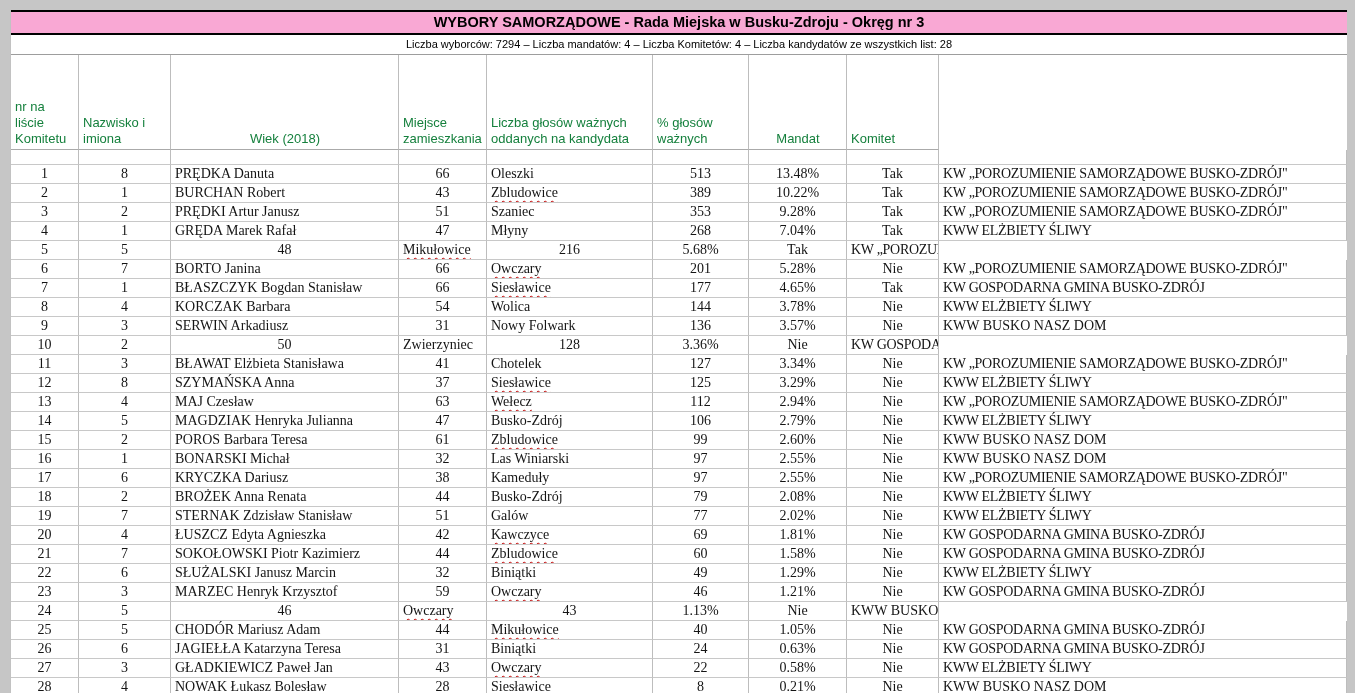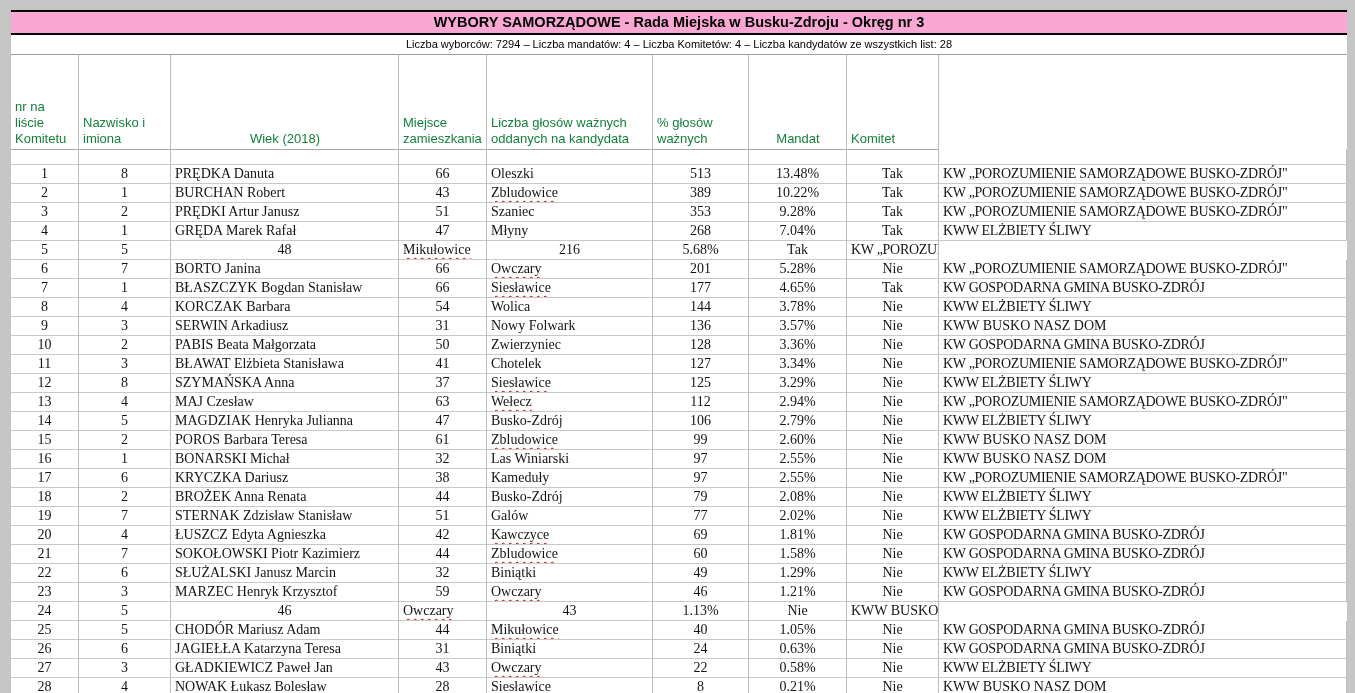--- a/index.html
+++ b/index.html
@@ -199,21 +199,20 @@
           <div class="cell c-center">31</div>
           <div class="cell c-left">Nowy Folwark</div>
           <div class="cell c-center">136</div>
           <div class="cell c-center">3.57%</div>
           <div class="cell c-center">Nie</div>
           <div class="cell c-left c-committee-serif">KWW BUSKO NASZ DOM</div>
         </div>
         <div class="grid row">
           <div class="cell c-center">10</div>
           <div class="cell c-center">2</div>
-          <div class="cell c-left c-name">PABIS Beata Małgorzata</div>
           <div class="cell c-center">50</div>
           <div class="cell c-left">Zwierzyniec</div>
           <div class="cell c-center">128</div>
           <div class="cell c-center">3.36%</div>
           <div class="cell c-center">Nie</div>
           <div class="cell c-left c-committee-sans">KW GOSPODARNA GMINA BUSKO-ZDRÓJ</div>
         </div>
         <div class="grid row">
           <div class="cell c-center">11</div>
           <div class="cell c-center">3</div>

